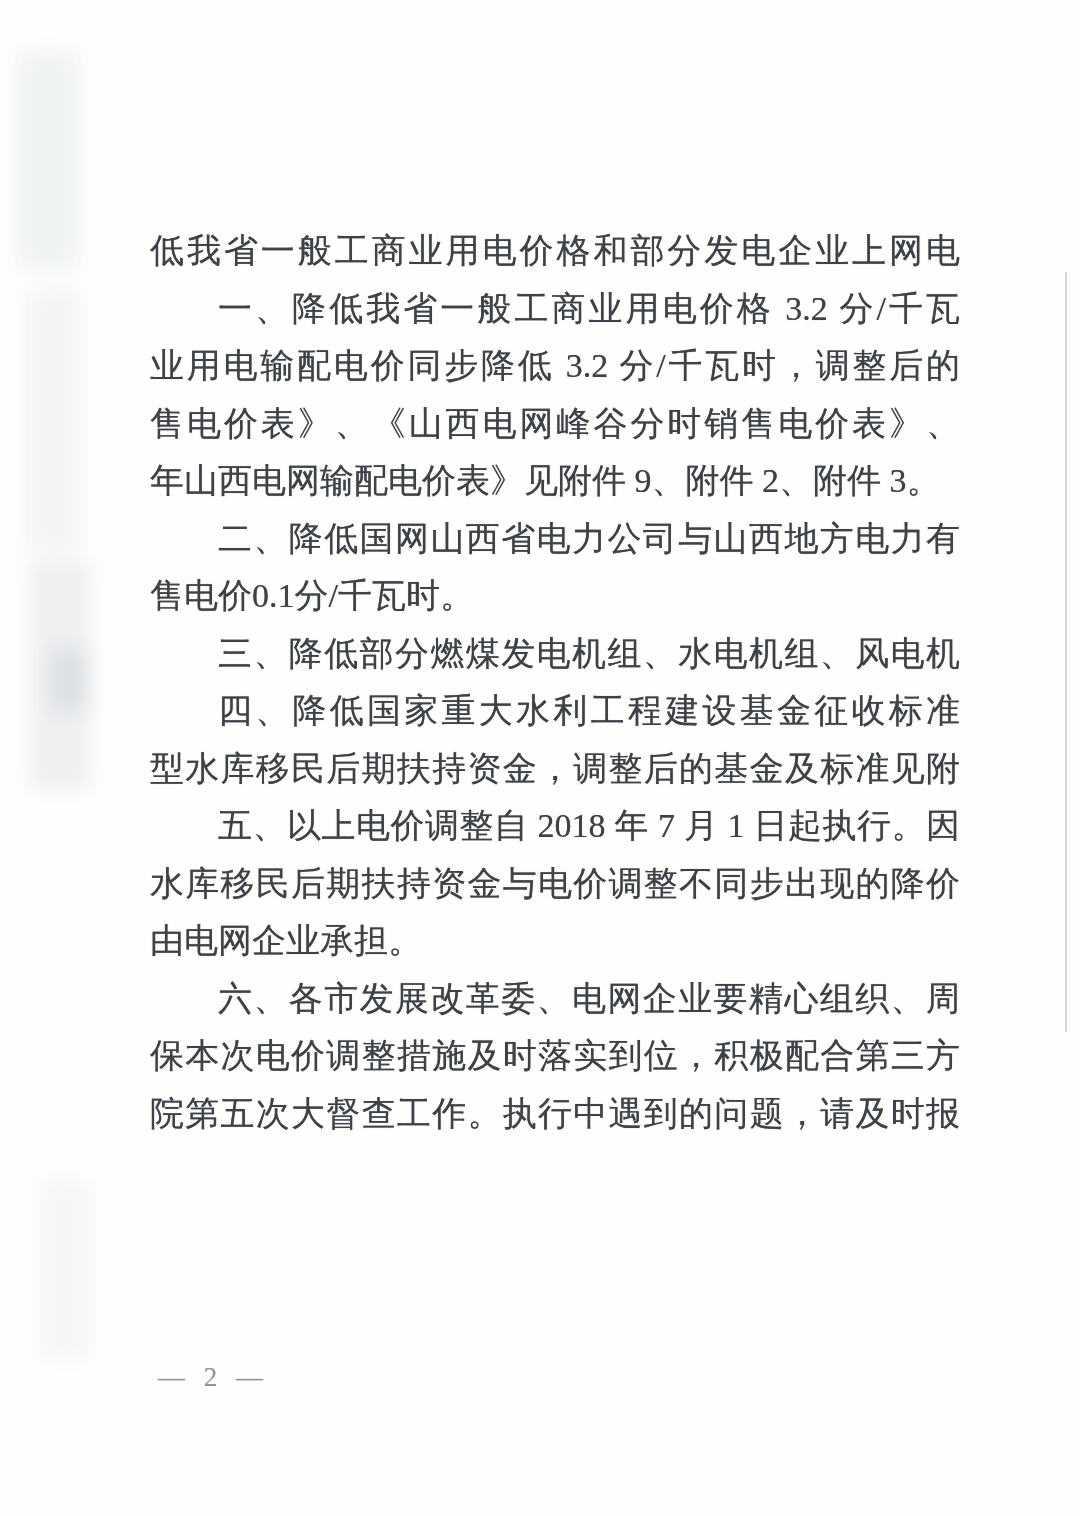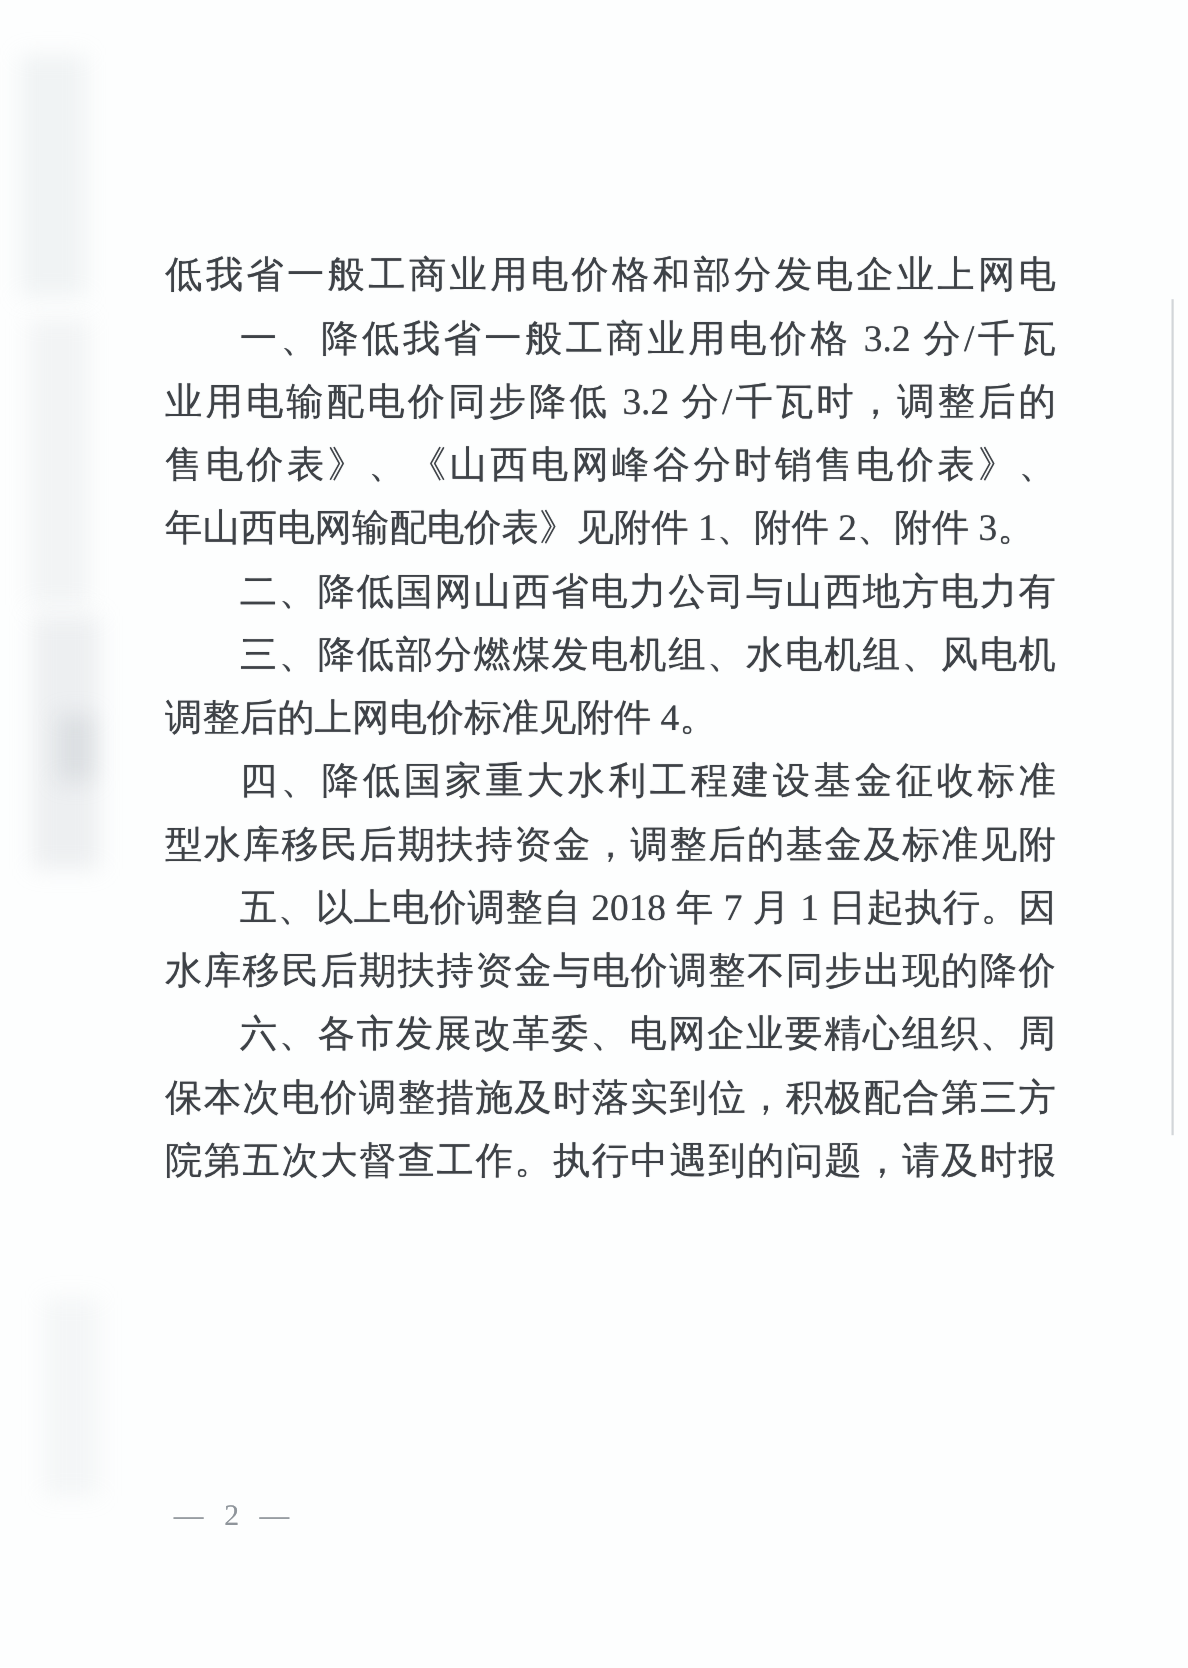--- a/index.html
+++ b/index.html
@@ -77,27 +77,28 @@
   <div class="smudge smudge-c"></div>
   <div class="smudge smudge-d"></div>
   <div class="smudge smudge-e"></div>
   <div class="scan-line-right"></div>
 
   <div class="doc-body" id="doc-body">
       <div class="line">低我省一般工商业用电价格和部分发电企业上网电价。现就有关</div>
       <div class="line indent">一、降低我省一般工商业用电价格 3.2 分/千瓦时，一般工商</div>
       <div class="line">业用电输配电价同步降低 3.2 分/千瓦时，调整后的《山西电网销</div>
       <div class="line">售电价表》、《山西电网峰谷分时销售电价表》、《2017-2019</div>
-      <div class="line last">年山西电网输配电价表》见附件 1、附件 2、附件 3。</div>
+      <div class="line last">年山西电网输配电价表》见附件 9、附件 2、附件 3。</div>
       <div class="line indent">二、降低国网山西省电力公司与山西地方电力有限公司间趸</div>
+      <div class="line last">售电价0.1分/千瓦时。</div>
       <div class="line indent">三、降低部分燃煤发电机组、水电机组、风电机组上网电价，</div>
-      <div class="line last">调整后的上网电价标准见附件 4。</div>
       <div class="line indent">四、降低国家重大水利工程建设基金征收标准 25%，停征小</div>
       <div class="line last">型水库移民后期扶持资金，调整后的基金及标准见附件 1。</div>
       <div class="line indent">五、以上电价调整自 2018 年 7 月 1 日起执行。因停征小型</div>
       <div class="line">水库移民后期扶持资金与电价调整不同步出现的降价资金缺口，</div>
+      <div class="line last">由电网企业承担。</div>
       <div class="line indent">六、各市发展改革委、电网企业要精心组织、周密安排，确</div>
       <div class="line">保本次电价调整措施及时落实到位，积极配合第三方评估和国务</div>
       <div class="line last">院第五次大督查工作。执行中遇到的问题，请及时报我委。</div>
     </div>
 
   <div class="page-number">— 2 —</div>
 </div>
 
 </body></html>

